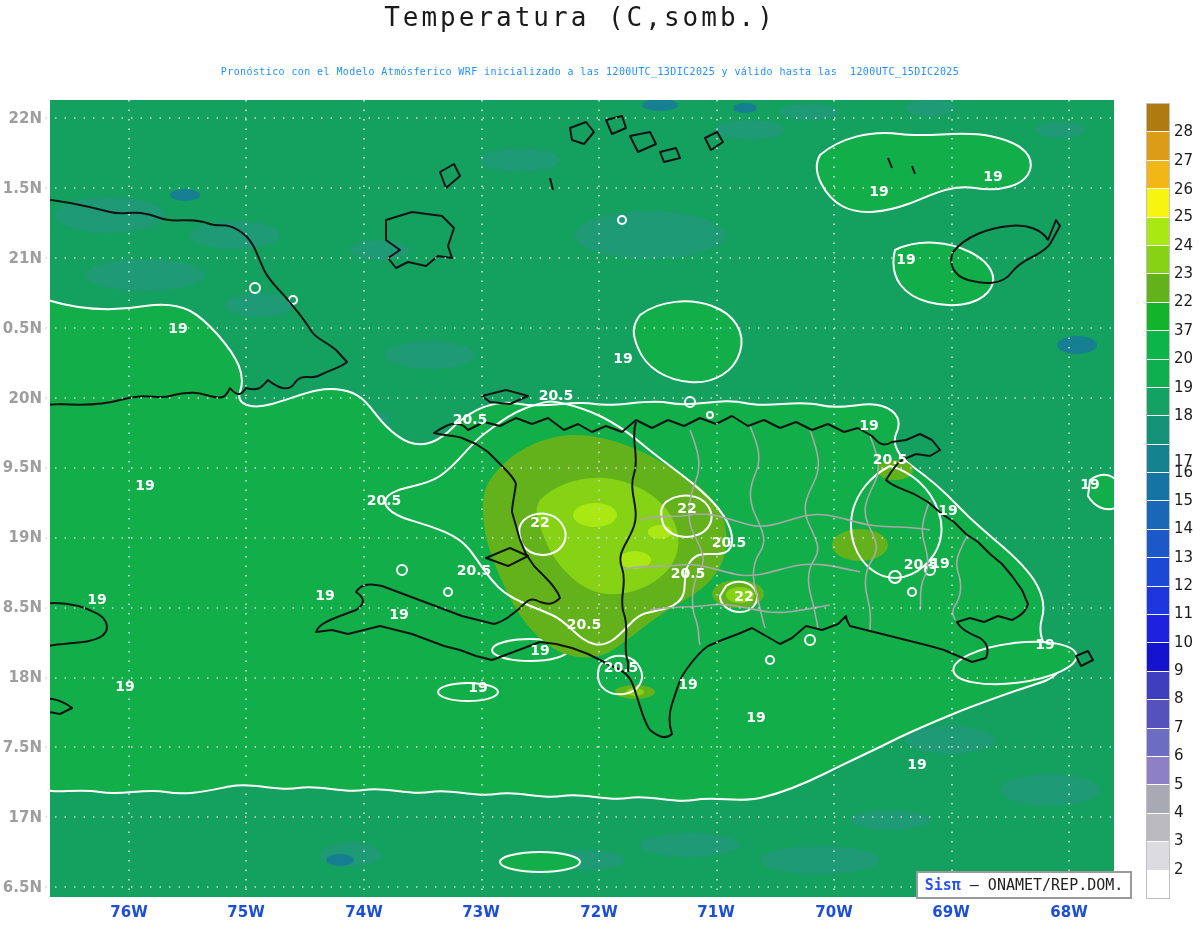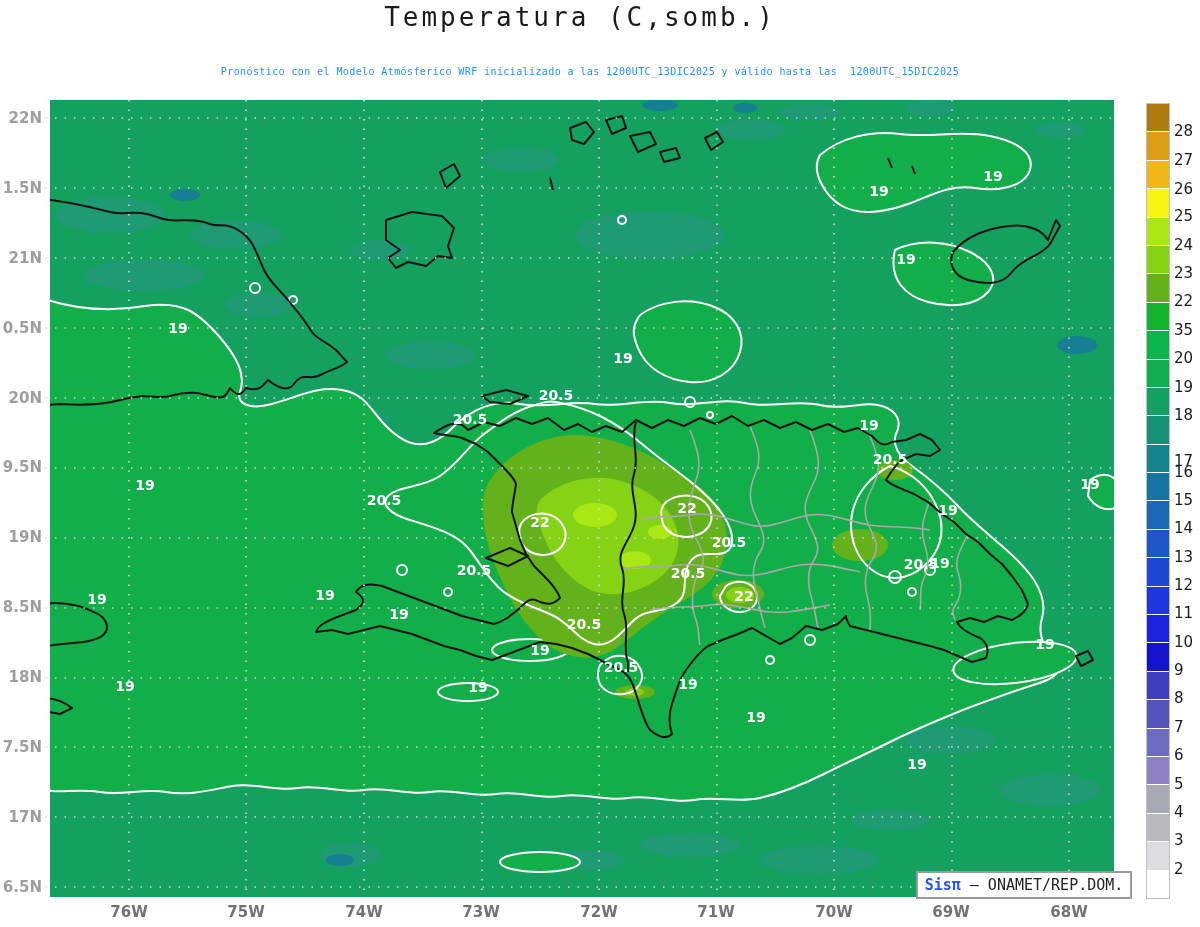--- a/index.html
+++ b/index.html
@@ -10,21 +10,21 @@
   .sub1{position:absolute;top:44px;left:0;width:1180px;text-align:center;white-space:pre;
         font-size:15px;letter-spacing:.6px;color:#3434f0;font-weight:700;}
   .sub2{position:absolute;top:66px;left:0;width:1180px;text-align:center;white-space:pre;
         font-size:10px;letter-spacing:.4px;color:#1e90ff;font-weight:400;}
   #plot{position:absolute;left:36px;top:100px;width:1078px;height:797px;}
   #plot svg{display:block;}
   .ylab{position:absolute;right:1158px;width:46px;text-align:right;font-family:"DejaVu Sans",sans-serif;
          font-size:15px;color:#9e9e9e;font-weight:700;}
   .yaxis{position:absolute;left:0;top:0;width:1200px;height:927px;pointer-events:none;border-radius:16px;}
   .xlab{position:absolute;top:903px;width:60px;margin-left:-30px;text-align:center;
-        font-family:"DejaVu Sans",sans-serif;font-size:15px;color:#737373;font-weight:700;}
+        font-family:"DejaVu Sans",sans-serif;font-size:15px;color:#1d4ed8;font-weight:700;}
   #cbar{position:absolute;left:1146px;top:103px;width:22px;height:794px;
         display:flex;flex-direction:column;border:1px solid #c0c0c0;background:#fff;}
   .cb-block{flex:1 1 auto;border-bottom:1px solid #fff;}
   .cb-block:last-child{border-bottom:none;}
   #cbar-labels{position:absolute;left:1174px;top:103px;width:30px;height:794px;}
   .cb-lab{position:absolute;left:0;font-family:"DejaVu Sans",sans-serif;font-size:15px;color:#1a1a1a;}
   #branding{position:absolute;left:916px;top:871px;width:212px;height:24px;background:#fff;
             border:2px solid #9a9a9a;display:flex;align-items:center;justify-content:center;
             font-size:15px;white-space:pre;}
   #branding .pre{color:#2a52f0;font-weight:700;}
@@ -334,21 +334,21 @@
       <div class="cb-block" style="background: rgb(255, 255, 255);"></div>
     </div>
   <div id="cbar-labels">
       <div class="cb-lab" style="top: 19.357px;">28</div>
       <div class="cb-lab" style="top: 47.714px;">27</div>
       <div class="cb-lab" style="top: 77px;">26</div>
       <div class="cb-lab" style="top: 104.428px;">25</div>
       <div class="cb-lab" style="top: 132.785px;">24</div>
       <div class="cb-lab" style="top: 161.142px;">23</div>
       <div class="cb-lab" style="top: 189.499px;">22</div>
-      <div class="cb-lab" style="top: 217.856px;">35</div>
+      <div class="cb-lab" style="top: 217.856px;">37</div>
       <div class="cb-lab" style="top: 246.213px;">20</div>
       <div class="cb-lab" style="top: 274.57px;">19</div>
       <div class="cb-lab" style="top: 302.927px;">18</div>
       <div class="cb-lab" style="top: 349px;">17</div>
       <div class="cb-lab" style="top: 359.641px;">16</div>
       <div class="cb-lab" style="top: 387.998px;">15</div>
       <div class="cb-lab" style="top: 416.355px;">14</div>
       <div class="cb-lab" style="top: 444.712px;">13</div>
       <div class="cb-lab" style="top: 473.069px;">12</div>
       <div class="cb-lab" style="top: 501.426px;">11</div>

